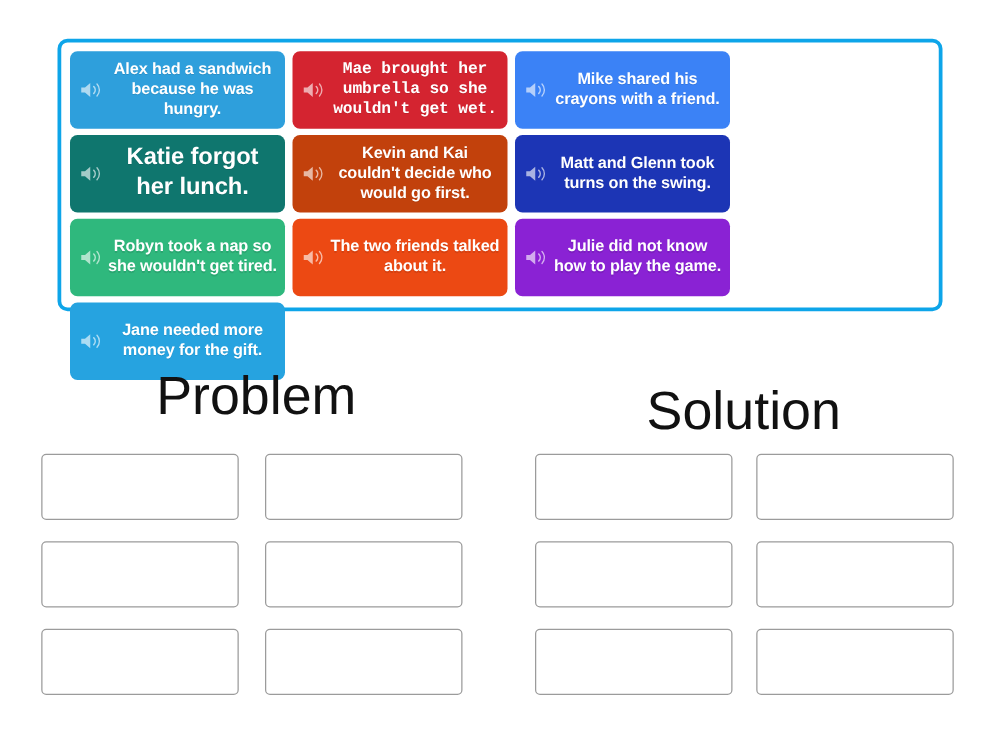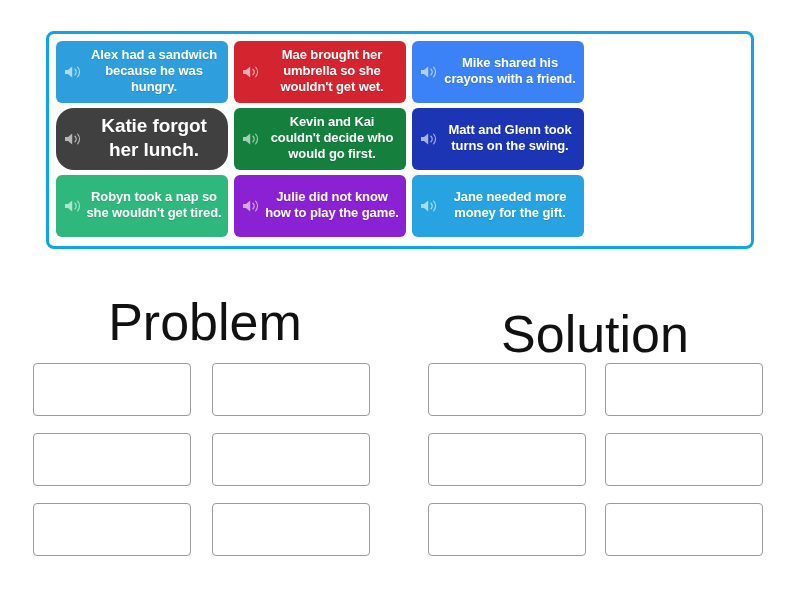--- a/index.html
+++ b/index.html
@@ -72,21 +72,21 @@
     width: 18px;
     height: 16px;
     opacity: 0.62;
     display: block;
   }
   .spk svg { display: block; width: 18px; height: 16px; }
 
   
   .heading {
     position: absolute;
-    font-size: 52px;
+    font-size: 43px;
     font-weight: normal;
     color: #111111;
     text-align: center;
     line-height: 1;
     white-space: nowrap;
   }
   #heading-problem  { left: 35px;  top: 296px; width: 340px; }
   #heading-solution { left: 425px; top: 296px; width: 340px; margin-top: 12px; }
 
   
@@ -110,51 +110,51 @@
       <div class="card" style="background: rgb(46, 159, 220);">
         <span class="spk">
           <svg viewBox="0 0 18 16" xmlns="http://www.w3.org/2000/svg">
             <path fill="#ffffff" d="M1 6h3l4.2-3.6v11.2L4 10H1z"></path>
             <path fill="none" stroke="#ffffff" stroke-width="1.3" stroke-linecap="round" d="M11 5.2a4 4 0 0 1 0 5.6"></path>
             <path fill="none" stroke="#ffffff" stroke-width="1.1" stroke-linecap="round" d="M13.6 3.2a7 7 0 0 1 0 9.6"></path>
           </svg>
         </span>
         <span class="label">Alex had a sandwich because he was hungry.</span>
       </div>
-      <div class="card" style="background: rgb(212, 36, 48);">
+      <div class="card" style="background: rgb(212, 36, 48); font-family: Liberation Mono, monospace;">
         <span class="spk">
           <svg viewBox="0 0 18 16" xmlns="http://www.w3.org/2000/svg">
             <path fill="#ffffff" d="M1 6h3l4.2-3.6v11.2L4 10H1z"></path>
             <path fill="none" stroke="#ffffff" stroke-width="1.3" stroke-linecap="round" d="M11 5.2a4 4 0 0 1 0 5.6"></path>
             <path fill="none" stroke="#ffffff" stroke-width="1.1" stroke-linecap="round" d="M13.6 3.2a7 7 0 0 1 0 9.6"></path>
           </svg>
         </span>
         <span class="label">Mae brought her umbrella so she wouldn't get wet.</span>
       </div>
       <div class="card" style="background: #3b82f6;">
         <span class="spk">
           <svg viewBox="0 0 18 16" xmlns="http://www.w3.org/2000/svg">
             <path fill="#ffffff" d="M1 6h3l4.2-3.6v11.2L4 10H1z"></path>
             <path fill="none" stroke="#ffffff" stroke-width="1.3" stroke-linecap="round" d="M11 5.2a4 4 0 0 1 0 5.6"></path>
             <path fill="none" stroke="#ffffff" stroke-width="1.1" stroke-linecap="round" d="M13.6 3.2a7 7 0 0 1 0 9.6"></path>
           </svg>
         </span>
         <span class="label">Mike shared his crayons with a friend.</span>
       </div>
-      <div class="card big" style="background: #404040; border-radius: 18px;">
+      <div class="card big" style="background: #0f766e;">
         <span class="spk">
           <svg viewBox="0 0 18 16" xmlns="http://www.w3.org/2000/svg">
             <path fill="#ffffff" d="M1 6h3l4.2-3.6v11.2L4 10H1z"></path>
             <path fill="none" stroke="#ffffff" stroke-width="1.3" stroke-linecap="round" d="M11 5.2a4 4 0 0 1 0 5.6"></path>
             <path fill="none" stroke="#ffffff" stroke-width="1.1" stroke-linecap="round" d="M13.6 3.2a7 7 0 0 1 0 9.6"></path>
           </svg>
         </span>
         <span class="label">Katie forgot her lunch.</span>
       </div>
-      <div class="card" style="background: #15803d; justify-content: flex-end;">
+      <div class="card" style="background: #c2410c; justify-content: flex-end;">
         <span class="spk">
           <svg viewBox="0 0 18 16" xmlns="http://www.w3.org/2000/svg">
             <path fill="#ffffff" d="M1 6h3l4.2-3.6v11.2L4 10H1z"></path>
             <path fill="none" stroke="#ffffff" stroke-width="1.3" stroke-linecap="round" d="M11 5.2a4 4 0 0 1 0 5.6"></path>
             <path fill="none" stroke="#ffffff" stroke-width="1.1" stroke-linecap="round" d="M13.6 3.2a7 7 0 0 1 0 9.6"></path>
           </svg>
         </span>
         <span class="label">Kevin and Kai couldn't decide who would go first.</span>
       </div>
       <div class="card" style="background: rgb(28, 53, 181); justify-content: center;">
@@ -169,20 +169,30 @@
       </div>
       <div class="card" style="background: rgb(47, 184, 125);">
         <span class="spk">
           <svg viewBox="0 0 18 16" xmlns="http://www.w3.org/2000/svg">
             <path fill="#ffffff" d="M1 6h3l4.2-3.6v11.2L4 10H1z"></path>
             <path fill="none" stroke="#ffffff" stroke-width="1.3" stroke-linecap="round" d="M11 5.2a4 4 0 0 1 0 5.6"></path>
             <path fill="none" stroke="#ffffff" stroke-width="1.1" stroke-linecap="round" d="M13.6 3.2a7 7 0 0 1 0 9.6"></path>
           </svg>
         </span>
         <span class="label">Robyn took a nap so she wouldn't get tired.</span>
+      </div>
+      <div class="card" style="background: rgb(236, 73, 19);">
+        <span class="spk">
+          <svg viewBox="0 0 18 16" xmlns="http://www.w3.org/2000/svg">
+            <path fill="#ffffff" d="M1 6h3l4.2-3.6v11.2L4 10H1z"></path>
+            <path fill="none" stroke="#ffffff" stroke-width="1.3" stroke-linecap="round" d="M11 5.2a4 4 0 0 1 0 5.6"></path>
+            <path fill="none" stroke="#ffffff" stroke-width="1.1" stroke-linecap="round" d="M13.6 3.2a7 7 0 0 1 0 9.6"></path>
+          </svg>
+        </span>
+        <span class="label">The two friends talked about it.</span>
       </div>
       <div class="card" style="background: rgb(138, 34, 212);">
         <span class="spk">
           <svg viewBox="0 0 18 16" xmlns="http://www.w3.org/2000/svg">
             <path fill="#ffffff" d="M1 6h3l4.2-3.6v11.2L4 10H1z"></path>
             <path fill="none" stroke="#ffffff" stroke-width="1.3" stroke-linecap="round" d="M11 5.2a4 4 0 0 1 0 5.6"></path>
             <path fill="none" stroke="#ffffff" stroke-width="1.1" stroke-linecap="round" d="M13.6 3.2a7 7 0 0 1 0 9.6"></path>
           </svg>
         </span>
         <span class="label">Julie did not know how to play the game.</span>

